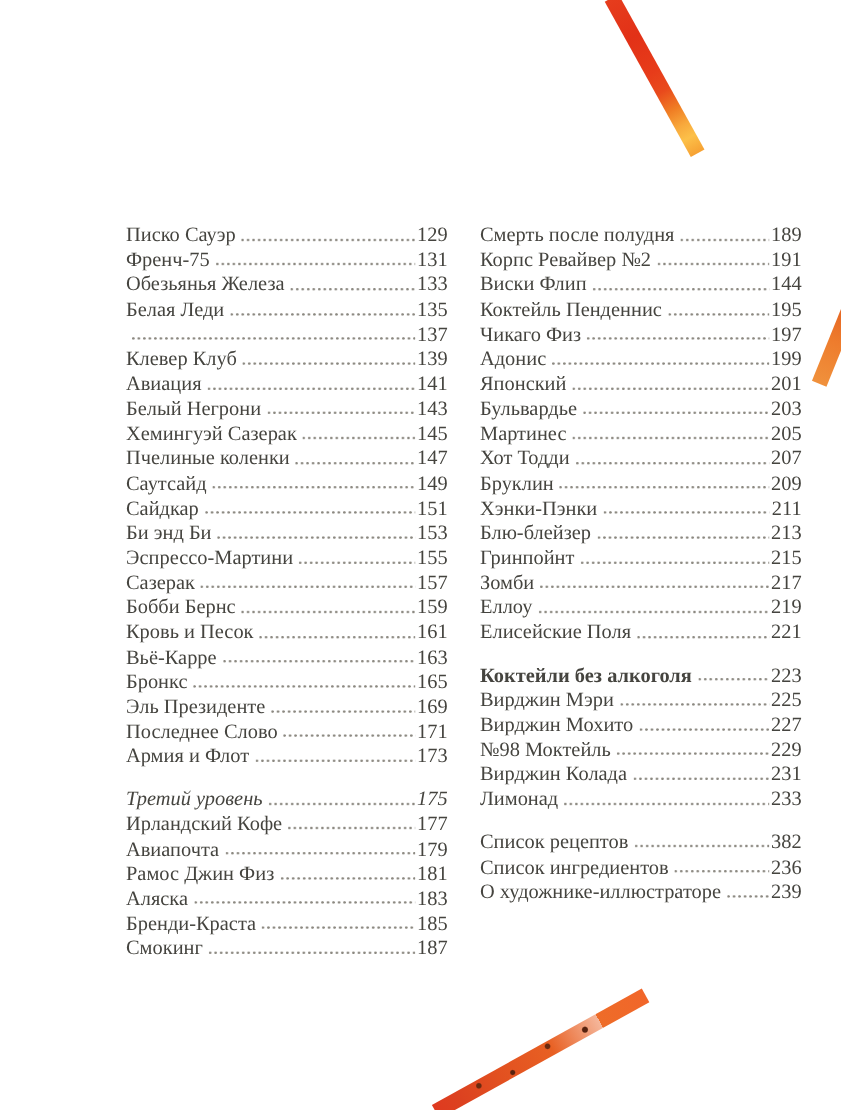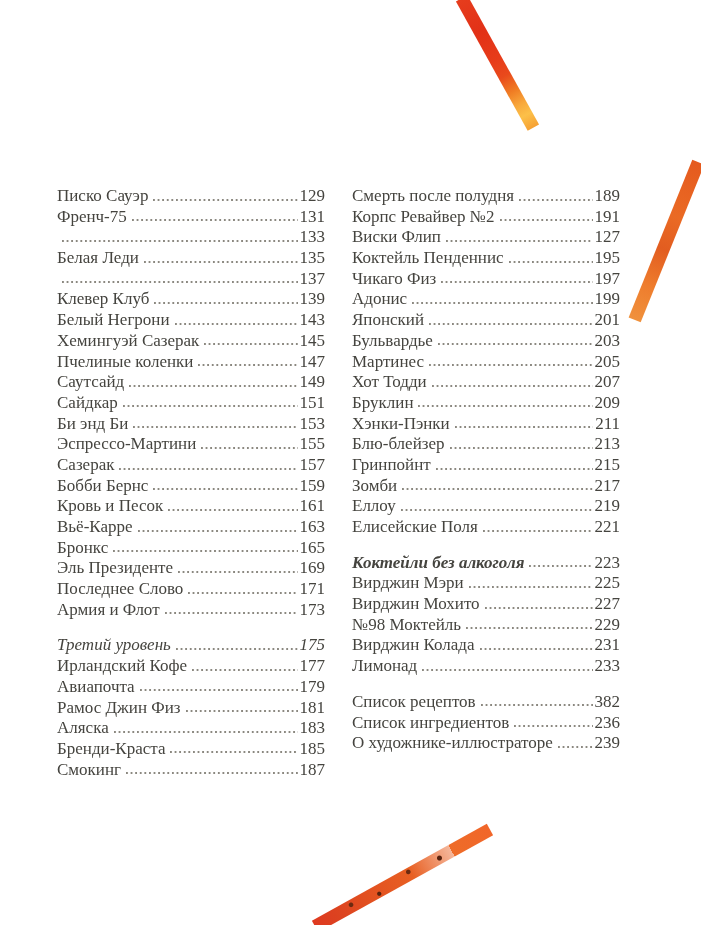--- a/index.html
+++ b/index.html
@@ -3,21 +3,21 @@
 <meta charset="utf-8">
 <style>
   html, body { margin: 0; padding: 0; }
   body {
     width: 701px; height: 925px;
     position: relative;
     background: #ffffff;
     overflow: hidden;
     font-family: "Liberation Serif", serif;
   }
-  .page { position: absolute; inset: 0; }
+  .page { position: absolute; inset: 0; margin-left: 48px; }
 
   
   .toc {
     position: absolute;
     left: 57px; top: 186px;
     width: 563px;
     display: flex;
     gap: 27px;
     color: #45443f;
   }
@@ -36,21 +36,21 @@
   .toc-leader {
     flex: 1 1 auto;
     height: 2.4px;
     margin: 0 2px 0 5px;
     background-image: radial-gradient(circle at 1.1px 1.2px, #8b8880 0.9px, rgba(0,0,0,0) 1.35px);
     background-size: 4.6px 2.4px;
     background-repeat: repeat-x;
   }
   .toc-page { flex: 0 0 auto; text-align: left; }
   .italic { font-style: italic; }
-  .bold-italic { font-style: italic; font-weight: 700; }
+  .bold-italic { font-weight: 700; }
 
   
   .stroke { position: absolute; }
   #stroke-top {
     left: 491px; top: -11px;
     width: 13px; height: 148px;
     transform: rotate(-29deg);
     background: linear-gradient(to bottom,
       #e63d1d 0%, #e23117 25%, #e73c1a 48%, #e94a1c 60%,
       #f07e24 72%, #f8a93c 82%, #fcc049 90%, #f6a133 100%);
@@ -91,36 +91,42 @@
     <span class="toc-title">Писко Сауэр</span>
     <span class="toc-leader"></span>
     <span class="toc-page">129</span>
   </div>
           <div class="toc-row">
     <span class="toc-title">Френч-75</span>
     <span class="toc-leader"></span>
     <span class="toc-page">131</span>
   </div>
           <div class="toc-row">
+    <span class="toc-title">Обезьянья Железа</span>
     <span class="toc-leader"></span>
     <span class="toc-page">133</span>
   </div>
           <div class="toc-row">
     <span class="toc-title">Белая Леди</span>
     <span class="toc-leader"></span>
     <span class="toc-page">135</span>
   </div>
           <div class="toc-row">
     <span class="toc-leader"></span>
     <span class="toc-page">137</span>
   </div>
           <div class="toc-row">
     <span class="toc-title">Клевер Клуб</span>
     <span class="toc-leader"></span>
     <span class="toc-page">139</span>
+  </div>
+          <div class="toc-row">
+    <span class="toc-title">Авиация</span>
+    <span class="toc-leader"></span>
+    <span class="toc-page">141</span>
   </div>
           <div class="toc-row">
     <span class="toc-title">Белый Негрони</span>
     <span class="toc-leader"></span>
     <span class="toc-page">143</span>
   </div>
           <div class="toc-row">
     <span class="toc-title">Хемингуэй Сазерак</span>
     <span class="toc-leader"></span>
     <span class="toc-page">145</span>
@@ -237,21 +243,21 @@
     <span class="toc-page">189</span>
   </div>
           <div class="toc-row">
     <span class="toc-title">Корпс Ревайвер №2</span>
     <span class="toc-leader"></span>
     <span class="toc-page">191</span>
   </div>
           <div class="toc-row">
     <span class="toc-title">Виски Флип</span>
     <span class="toc-leader"></span>
-    <span class="toc-page">127</span>
+    <span class="toc-page">144</span>
   </div>
           <div class="toc-row">
     <span class="toc-title">Коктейль Пенденнис</span>
     <span class="toc-leader"></span>
     <span class="toc-page">195</span>
   </div>
           <div class="toc-row">
     <span class="toc-title">Чикаго Физ</span>
     <span class="toc-leader"></span>
     <span class="toc-page">197</span>

